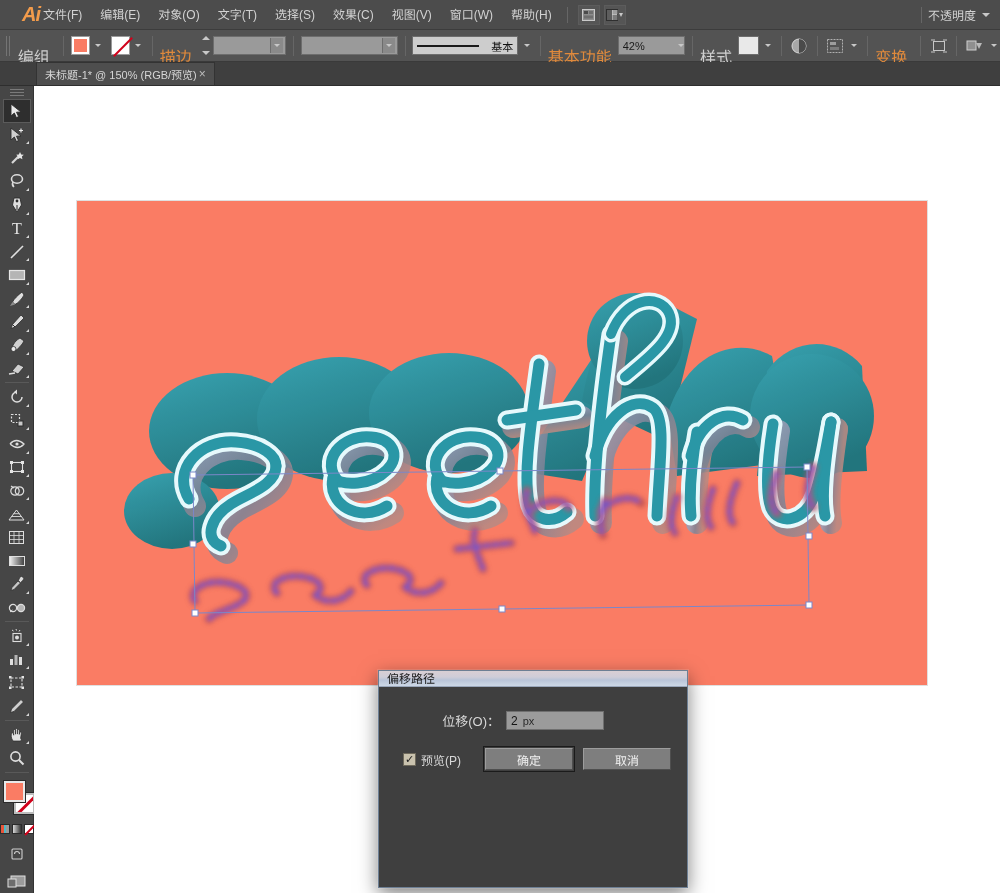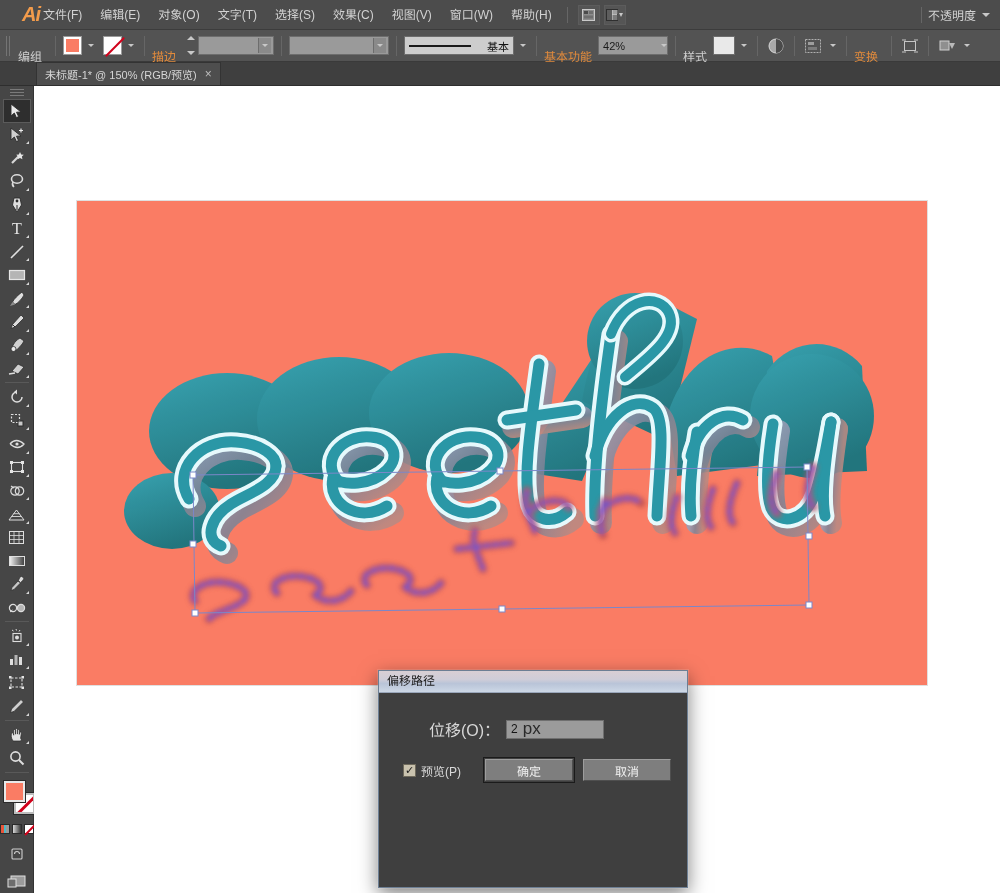--- a/index.html
+++ b/index.html
@@ -45,21 +45,21 @@
 
   
   .controlbar {
     position:absolute; left:0; top:30px; width:1000px; height:32px;
     background:#535353;
     border-bottom:1px solid #3a3a3a;
     display:flex; align-items:center; padding-left:6px;
   }
   .grip { width:6px; height:20px; margin-right:6px;
     background:repeating-linear-gradient(to right,#747474 0 1px,transparent 1px 3px); }
-  .cb-label { font-size:12px; color:#cfcfcf; white-space:nowrap; margin-right:6px;margin-top:20px; }
+  .cb-label { font-size:16px; color:#cfcfcf; white-space:nowrap; margin-right:6px;margin-top:20px; }
   .cb-label.orange { color:#e08a3c; }
   .cb-sep { width:1px; height:20px; background:#666; margin:0 7px; }
   .swatch-wrap { display:flex; align-items:center; }
   .swatch {
     width:19px; height:19px; border:1px solid #9a9a9a; background:#fff;
     position:relative;
   }
   .swatch .inner { position:absolute; inset:2px; }
   .swatch.none .slash {
     position:absolute; left:-2px; top:50%; width:26px; height:2px;
@@ -103,21 +103,21 @@
   }
 
   
   .tabbar {
     position:absolute; left:0; top:62px; width:1000px; height:24px;
     background:#3f3f3f; border-bottom:1px solid #2e2e2e;
     display:flex; align-items:flex-end; padding-left:36px;
   }
   .doc-tab {
     height:23px; background:#4e4e4e; border:1px solid #333; border-bottom:none;
-    display:flex; align-items:center; padding:0 8px; gap:8px;
+    display:flex; align-items:center; padding:0 8px; gap:2px;
     font-size:11px; color:#d5d5d5; white-space:nowrap;
   }
   .tab-close { font-size:12px; color:#bdbdbd; line-height:1; }
 
   
   .toolbar {
     position:absolute; left:0; top:86px; width:34px; height:807px;
     background:#464646; border-right:1px solid #333;
     display:flex; flex-direction:column; align-items:center;
   }
@@ -173,37 +173,37 @@
   .handle { fill:#ffffff; stroke:#7b87c9; stroke-width:1; }
 
   
   .dlg {
     position:absolute; left:378px; top:670px; width:310px; height:218px;
     background:#3f3f3f;
     border:1px solid #6d7f94;
     box-shadow:0 0 0 1px rgba(255,255,255,.12), 0 6px 18px rgba(0,0,0,.5);
   }
   .dlg-title {
-    height:22px; width:100%;
+    height:16px; width:100%;
     background:linear-gradient(to bottom,#d9cfd4 0%,#cfcdd8 40%,#b9c4d8 60%,#cdd8e6 100%);
-    display:flex; align-items:flex-start; padding-left:8px;
+    display:flex; align-items:flex-end; padding-left:8px;
     font-size:12px; color:#1c1c1c; border-bottom:1px solid #9aa7bb;
   }
   .dlg-body { position:relative; padding:10px 12px; height:196px; }
   .dlg-row { display:flex; align-items:center; margin-bottom:11px; }
   .dlg-label {
     width:115px; text-align:right; padding-right:6px;
-    font-size:16px; color:#d8d8d8; white-space:nowrap;
+    font-size:13px; color:#d8d8d8; white-space:nowrap;
   }
   .dlg-input {
     width:98px; height:19px; background:#9b9b9b; border:1px solid #6f6f6f;
     display:flex; align-items:center; padding-left:4px;
     font-size:12px; color:#151515;
   }
-  .dlg-input .unit { font-size:17px; color:#2a2a2a; margin-left:5px; }
+  .dlg-input .unit { font-size:11px; color:#2a2a2a; margin-left:5px; }
   .dlg-select {
     width:98px; height:19px; background:#9b9b9b; border:1px solid #6f6f6f;
     display:flex; align-items:center; justify-content:space-between;
     padding-left:4px; font-size:12px; color:#151515;
   }
   .dlg-select .arrow {
     width:15px; height:17px; background:#8b8b8b; border-left:1px solid #6f6f6f;
     display:flex; align-items:center; justify-content:center;
   }
   .dlg-footer { display:flex; align-items:center; margin-top:18px; padding-left:12px; gap:10px; }

